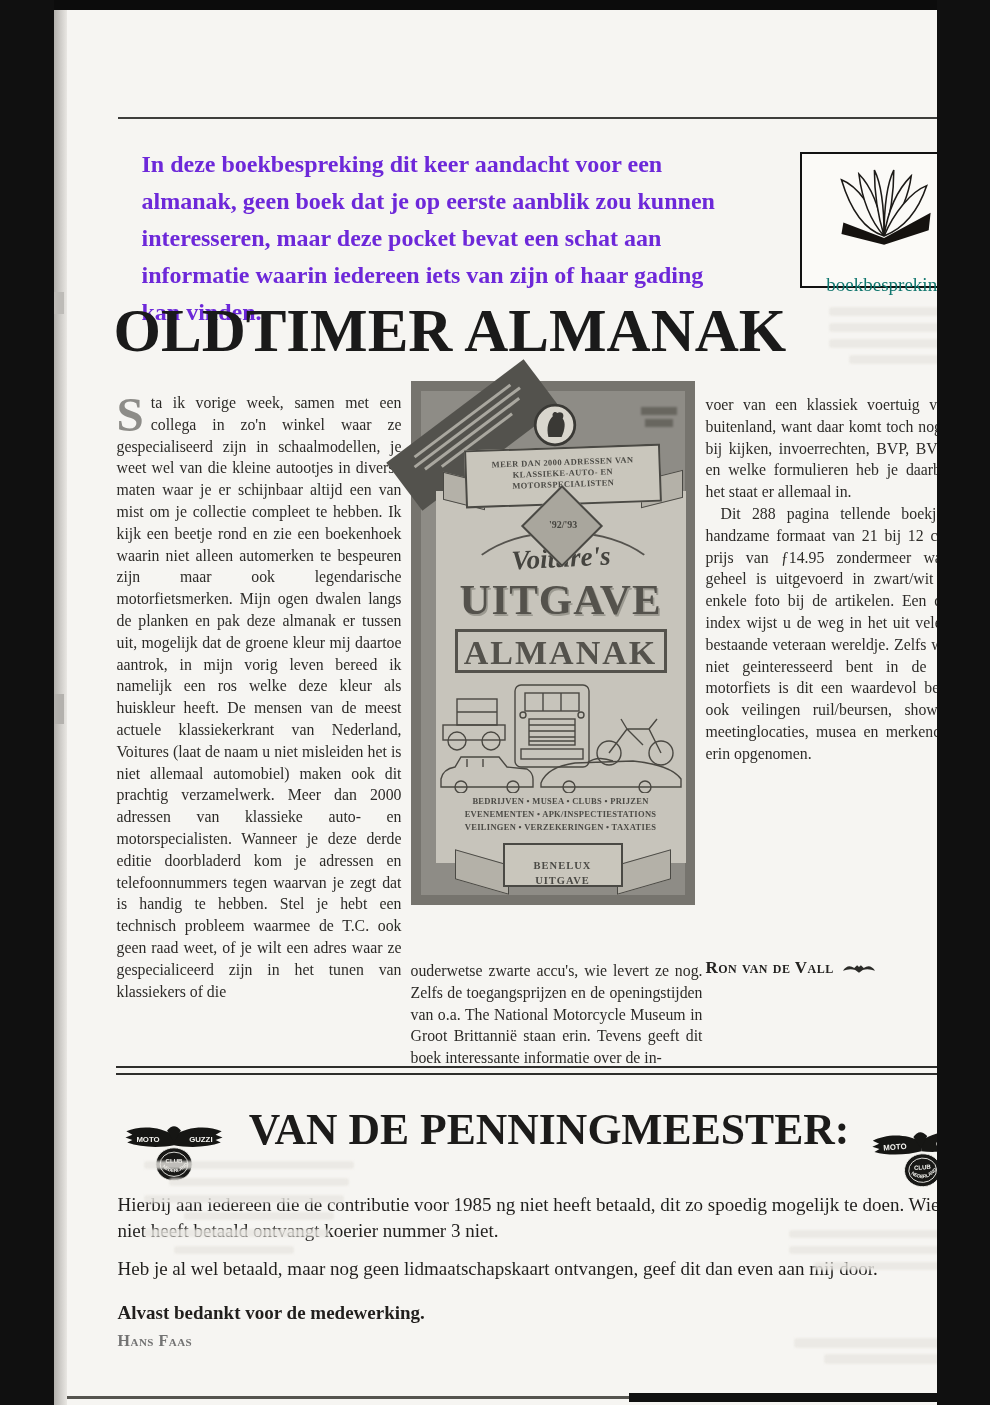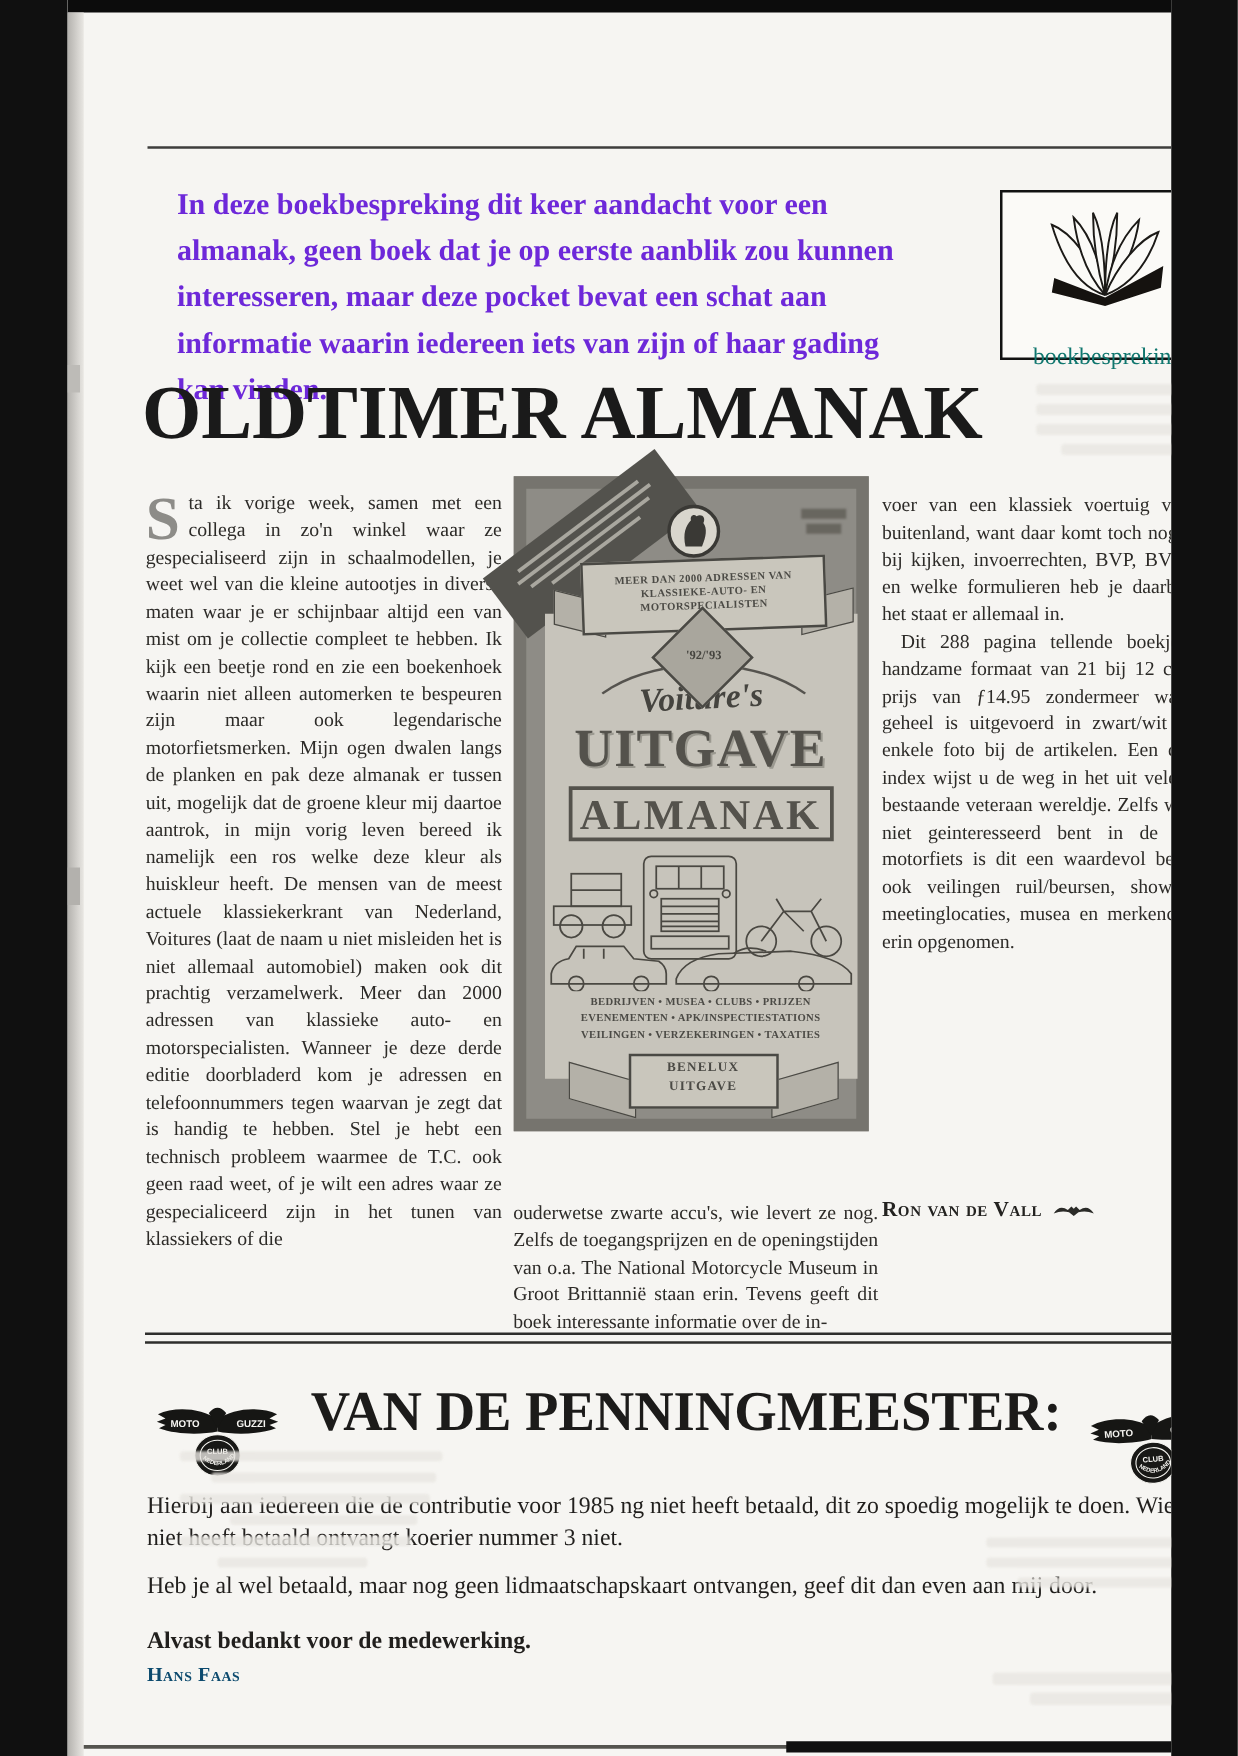--- a/index.html
+++ b/index.html
@@ -56,34 +56,34 @@
          color:#45443f;transform:rotate(-3deg);}
   .cov-t1{left:0;top:84px;width:250px;text-align:center;font-size:43px;font-weight:bold;color:#54524c;
           letter-spacing:1px;text-shadow:1.5px 1.5px 0 #9b9990;}
   .cov-t2{left:19px;top:138px;width:212px;height:44px;border:3px solid #54524c;text-align:center;
           font-size:34px;font-weight:bold;color:#54524c;line-height:42px;letter-spacing:2px;box-sizing:border-box;}
   .vehicles{left:1px;top:192px;}
   .cats{left:0;top:304px;width:250px;text-align:center;}
   .cats div{font-size:8.5px;font-weight:bold;color:#4b4a45;line-height:13px;letter-spacing:.3px;}
   .bbanner{left:20px;top:452px;width:244px;height:62px;z-index:3;}
   .bbanner-c{position:absolute;left:62px;top:0;width:120px;height:44px;background:#c9c6bc;border:2px solid #4a4944;
-             text-align:center;padding-top:2px;box-sizing:border-box;}
+             text-align:center;padding-top:13px;box-sizing:border-box;}
   .bbanner-c div{font-size:10.5px;font-weight:bold;color:#4b4a45;line-height:15px;letter-spacing:1px;}
   .btail-l{position:absolute;left:14px;top:14px;width:52px;height:28px;background:#b4b1a8;border:1.5px solid #4a4944;transform:skewY(16deg);}
   .btail-r{position:absolute;right:14px;top:14px;width:52px;height:28px;background:#b4b1a8;border:1.5px solid #4a4944;transform:skewY(-16deg);}
   
   .rule-a{left:62px;top:1066px;width:878px;height:2px;background:#2e2e2c;}
   .rule-b{left:62px;top:1073px;width:878px;height:2px;background:#2e2e2c;}
   .tre-title{left:0;top:1103px;width:990px;text-align:center;font-size:45px;font-weight:bold;color:#1c1b1a;
              transform:scaleX(.97);}
   .logo-l{left:68px;top:1116px;}
   .logo-r{left:816px;top:1122px;transform:rotate(-4deg);}
   .tre-p{left:64px;width:888px;font-size:19px;line-height:26px;color:#211f1d;}
   .tp1{top:1192px;} .tp2{top:1256px;} .tp3{top:1300px;font-weight:bold;}
-  .tre-sign{left:64px;top:1332px;font-size:16px;font-weight:bold;font-variant:small-caps;letter-spacing:.5px;color:#0c4a6e;}
+  .tre-sign{left:64px;top:1332px;font-size:16px;font-weight:bold;font-variant:small-caps;letter-spacing:.5px;color:#737373;}
   
   .ghost{opacity:.8;filter:blur(1px);}
   .ghost div{background:#e9e7e2;border-radius:3px;}
 </style>
 </head>
 <body>
 
 <div class="scan">
 
   <div class="abs edge-top"></div>

